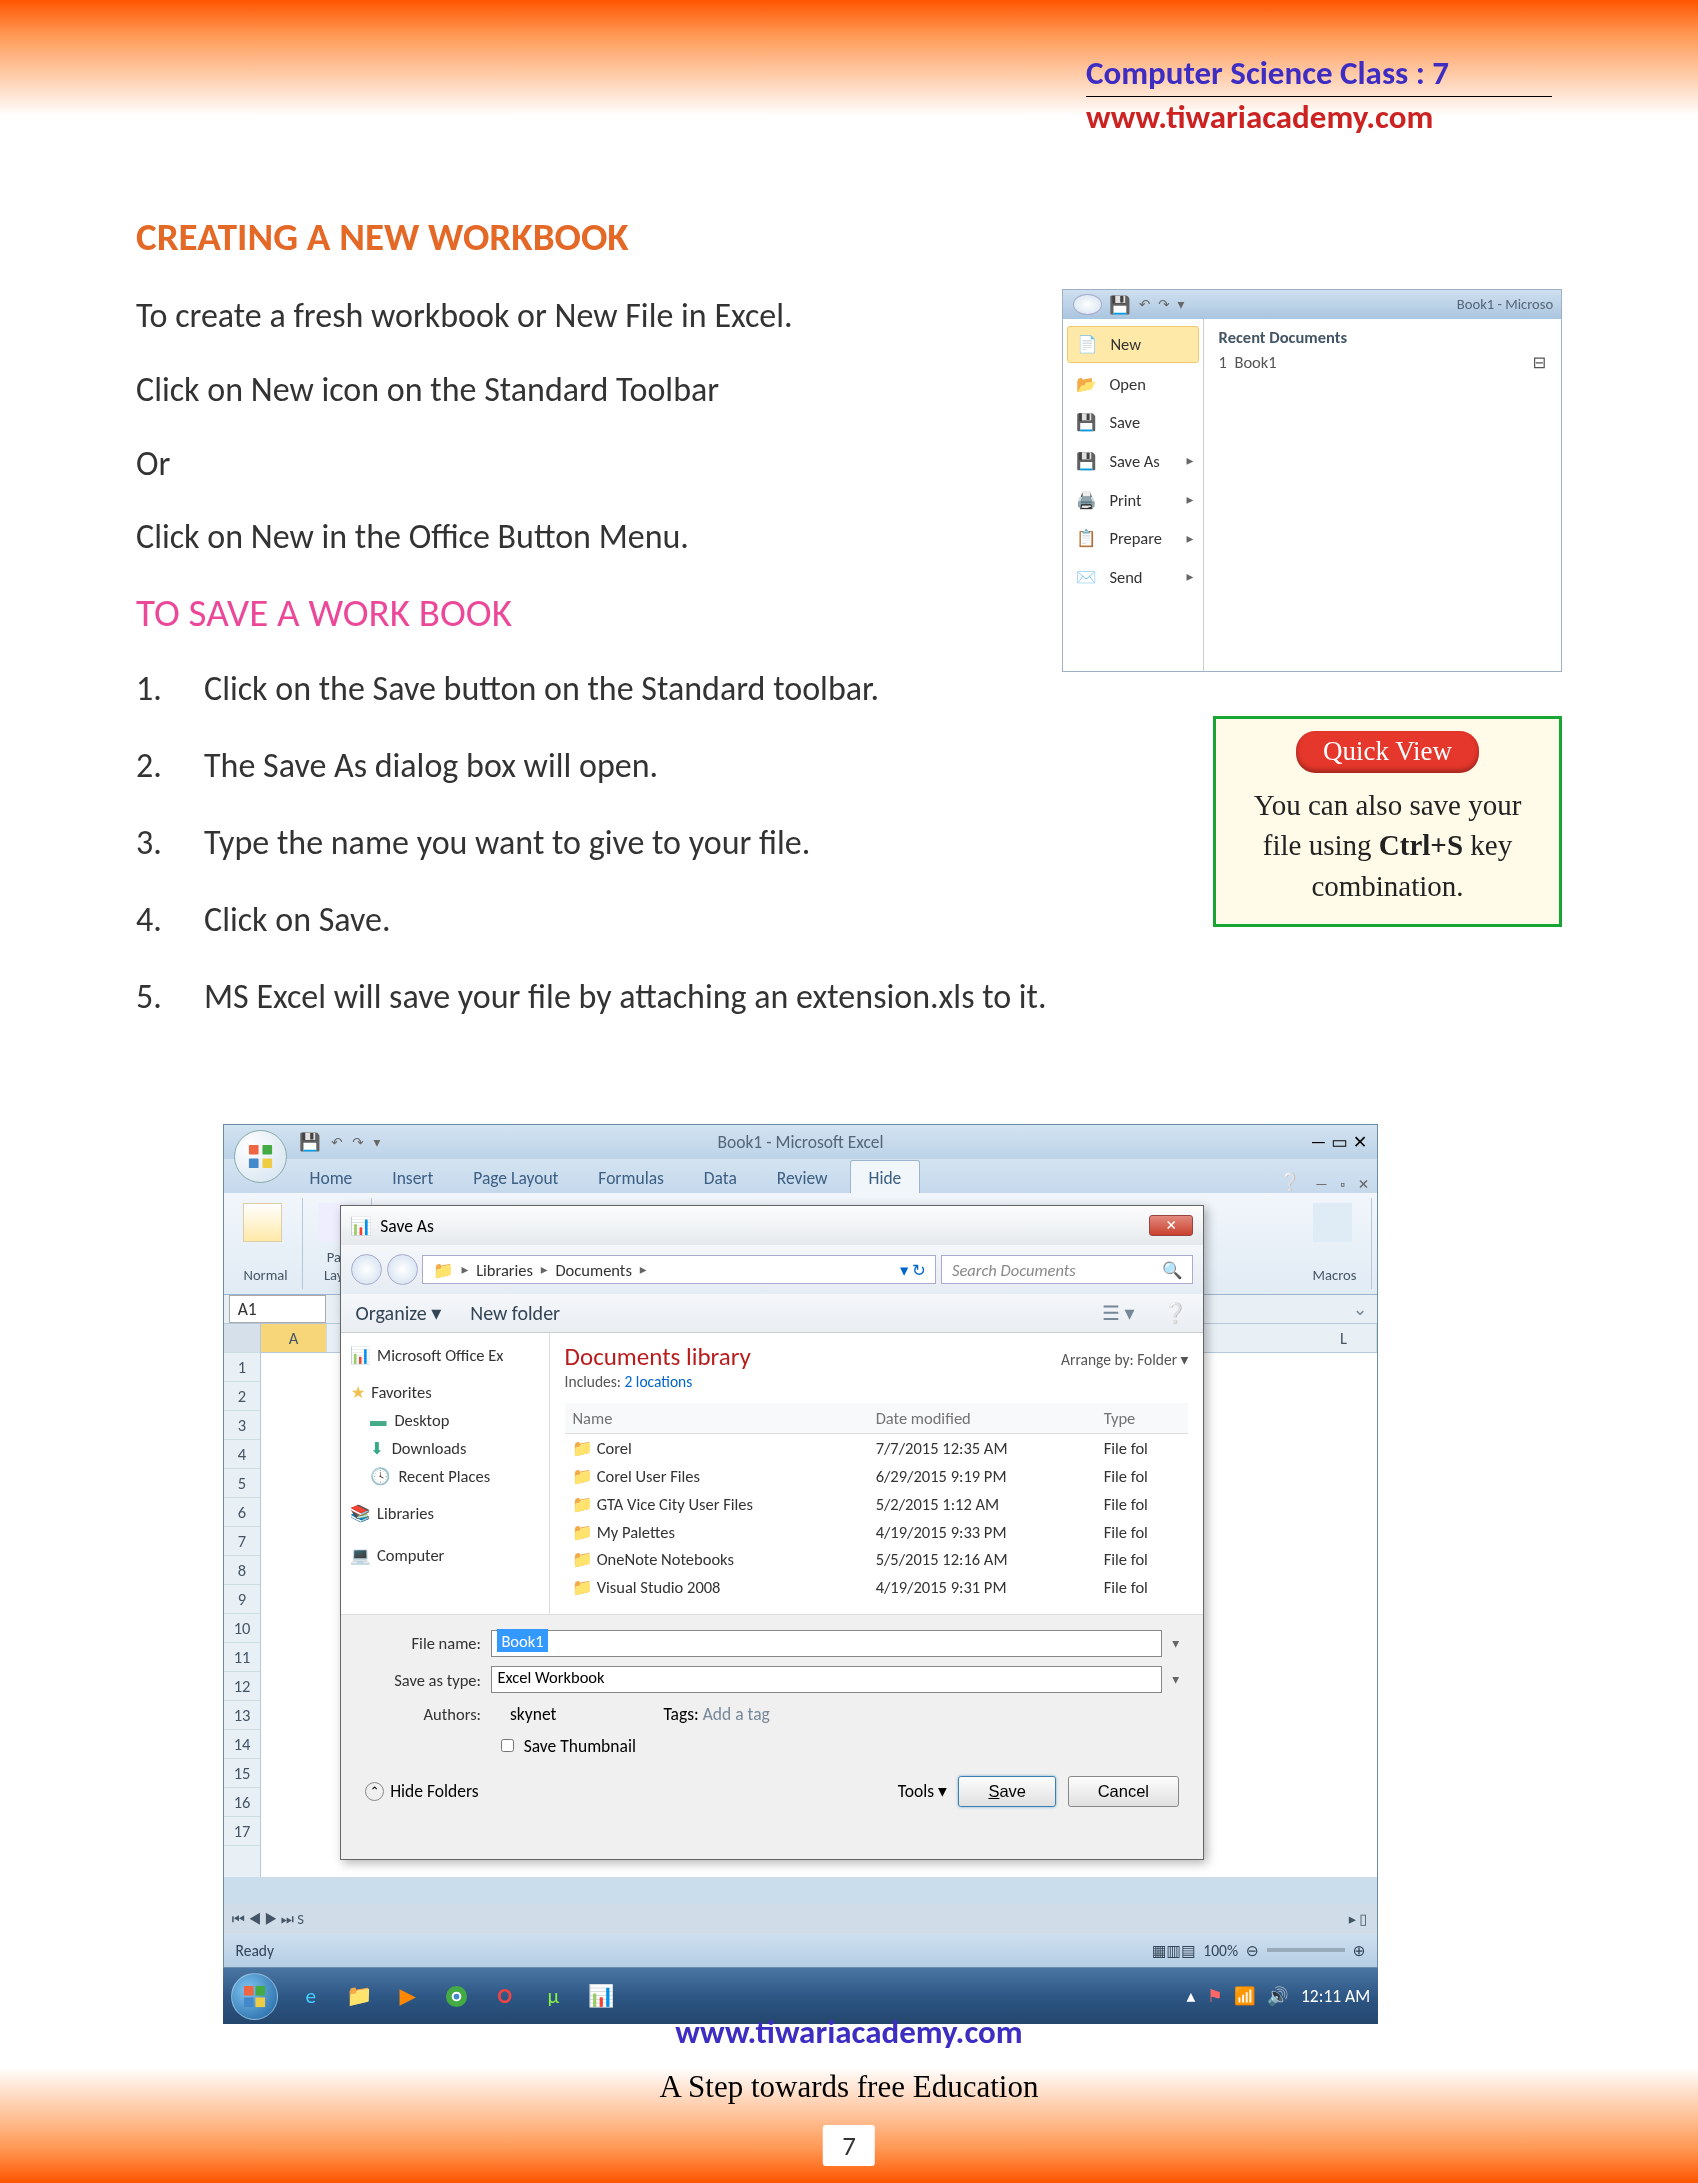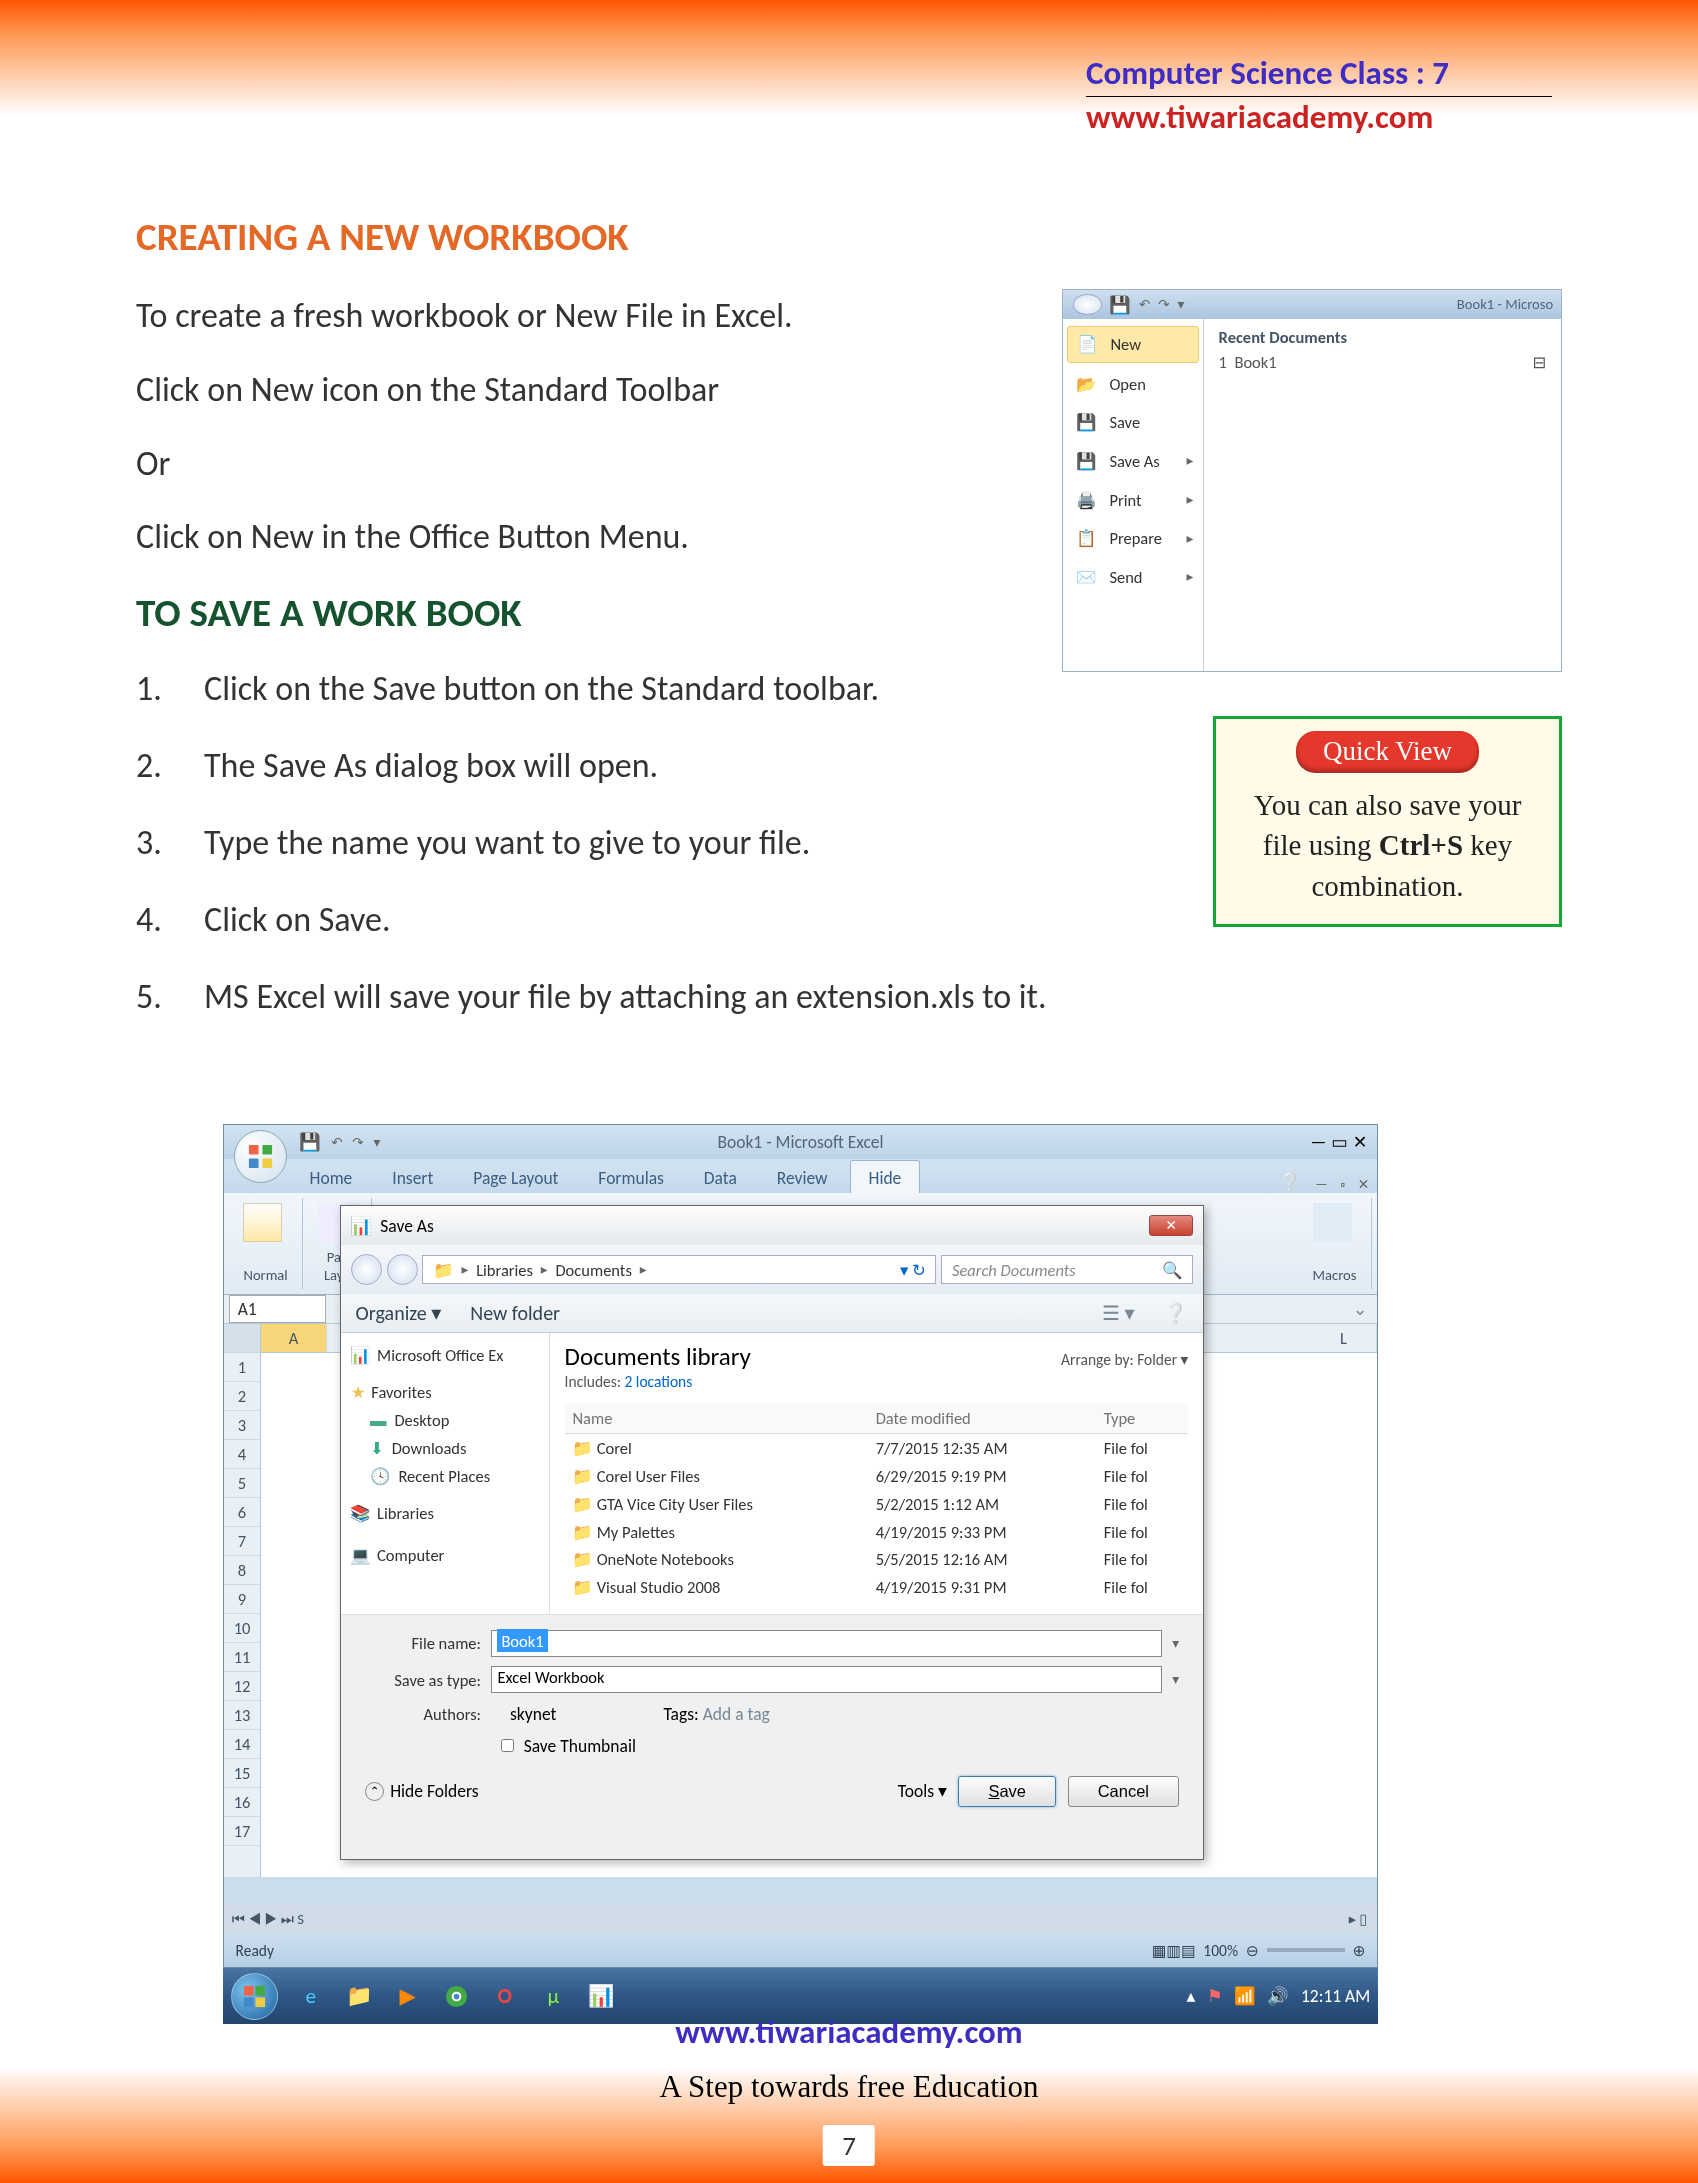--- a/index.html
+++ b/index.html
@@ -5,21 +5,21 @@
 * { margin: 0; padding: 0; box-sizing: border-box; }
 body { width: 1698px; height: 2183px; font-family: Calibri, Arial, sans-serif; background: #fff; position: relative; }
 .page-gradient-top { position: absolute; top: 0; left: 0; right: 0; height: 116px; background: linear-gradient(to bottom, #ff5500, #ff9955 30%, #fff); }
 .page-gradient-bottom { position: absolute; bottom: 0; left: 0; right: 0; height: 116px; background: linear-gradient(to top, #ff5500, #ff9955 30%, #fff); }
 .header { position: absolute; top: 53px; right: 146px; text-align: left; }
 .header-title { color: #3d2dc2; font-size: 33px; font-weight: bold; }
 .header-url { color: #cc2222; font-size: 33px; font-weight: bold; }
 .header-line { border-top: 1.9px solid #000; width: 466px; margin-top: 2.9px; }
 .content { position: absolute; top: 213px; left: 136px; right: 136px; }
 .h-orange { color: #e46826; font-weight: bold; font-size: 39px; margin-bottom: 29px; }
-.h-blue { color: #14532d; font-weight: bold; font-size: 39px; margin-top: 24px; margin-bottom: 24px; }
+.h-blue { color: #ec4899; font-weight: normal; font-size: 39px; margin-top: 24px; margin-bottom: 24px; }
 .body-text { font-size: 34px; color: #333; line-height: 1.6; margin-bottom: 19.4px; }
 .ol { list-style: none; counter-reset: item; margin-top: 12px; }
 .ol li { counter-increment: item; font-size: 34px; color: #333; line-height: 1.7; margin-bottom: 19.4px; padding-left: 68px; position: relative; }
 .ol li::before { content: counter(item) "."; position: absolute; left: 0; }
 .office-menu { position: absolute; top: 0; right: 0; width: 500px; height: 383px; background: #e8eff5; border: 1px solid #9db0c4; font-size: 17.5px; }
 .office-menu-top { height: 29px; background: linear-gradient(#cfe0f0, #aac5df); display: flex; align-items: center; padding-left: 9.7px; gap: 7.8px; }
 .office-menu-title { position: absolute; right: 7.8px; top: 4.9px; color: #567; font-size: 14.6px; }
 .office-body { display: flex; height: calc(100% - 29px); background: #fff; }
 .office-left { width: 141px; border-right: 1px solid #ccc; padding: 4.9px 0; }
 .office-item { display: flex; align-items: center; padding: 5.8px 9.7px; gap: 9.7px; font-size: 16.5px; color: #333; }
@@ -56,21 +56,21 @@
 .sd-nav { height: 49px; background: linear-gradient(#f5f7fa, #e5ecf3); display: flex; align-items: center; padding: 0 9.7px; gap: 4.9px; }
 .nav-btn { width: 31px; height: 31px; border-radius: 50%; background: radial-gradient(#fff, #cde); border: 1px solid #aac; }
 .breadcrumb { flex: 1; height: 29px; background: #fff; border: 1px solid #aac; display: flex; align-items: center; padding: 0 9.7px; gap: 7.8px; color: #333; font-size: 16.5px; }
 .search-box { width: 252px; height: 29px; background: #fff; border: 1px solid #aac; display: flex; align-items: center; justify-content: space-between; padding: 0 9.7px; color: #888; font-style: italic; font-size: 16.5px; }
 .sd-toolbar { height: 39px; background: linear-gradient(#f5f7fa, #e9eef3); border-bottom: 1px solid #ccc; display: flex; align-items: center; padding: 0 14.6px; gap: 29px; font-size: 20px; color: #345; }
 .sd-body { display: flex; height: 281px; background: #fff; }
 .sd-sidebar { width: 209px; border-right: 1px solid #ddd; padding: 7.8px 9.7px; overflow: hidden; }
 .sb-item { padding: 3.9px 0 3.9px 19.4px; display: flex; align-items: center; gap: 7.8px; font-size: 16.5px; color: #333; }
 .sb-header { font-size: 16.5px; color: #333; padding: 3.9px 0; display: flex; align-items: center; gap: 5.8px; }
 .sd-main { flex: 1; padding: 7.8px 14.6px; }
-.doc-lib-title { color: #000000; font-size: 25px; }
+.doc-lib-title { color: #b91c1c; font-size: 25px; }
 .doc-lib-sub { color: #555; font-size: 15.5px; margin-bottom: 4.9px; }
 .doc-lib-sub a { color: #06c; }
 .file-table { width: 100%; font-size: 16.5px; border-collapse: collapse; margin-top: 7.8px; }
 .file-table th { text-align: left; padding: 4.9px 7.8px; color: #737373; border-bottom: 1px solid #ddd; background: #f7f9fb; font-weight: normal; }
 .file-table td { padding: 3.9px 7.8px; color: #333; }
 .folder-ico { color: #f0c050; }
 .sd-bottom { padding: 14.6px 24px; background: #f0f0f0; border-top: 1px solid #ddd; }
 .form-row { display: flex; align-items: center; margin-bottom: 9.7px; gap: 9.7px; }
 .form-label { width: 116px; text-align: right; font-size: 16.5px; color: #333; }
 .form-input { flex: 1; height: 27px; border: 1px solid #888; background: #fff; padding: 0 5.8px; font-size: 16.5px; }

